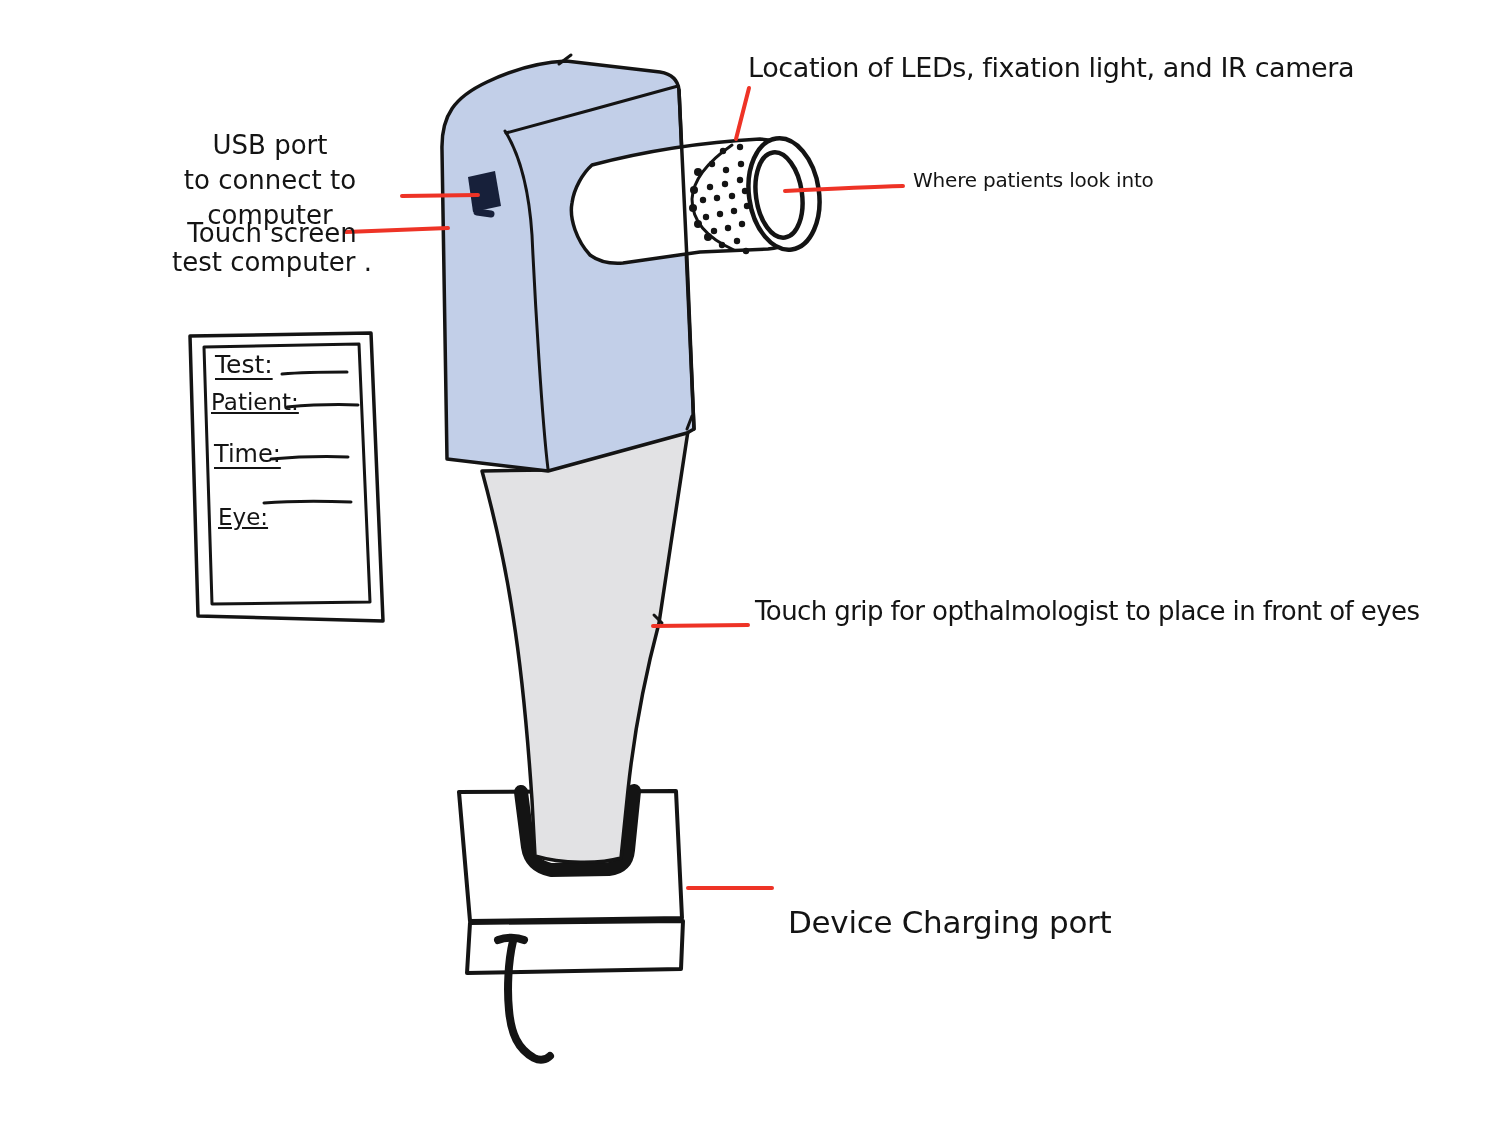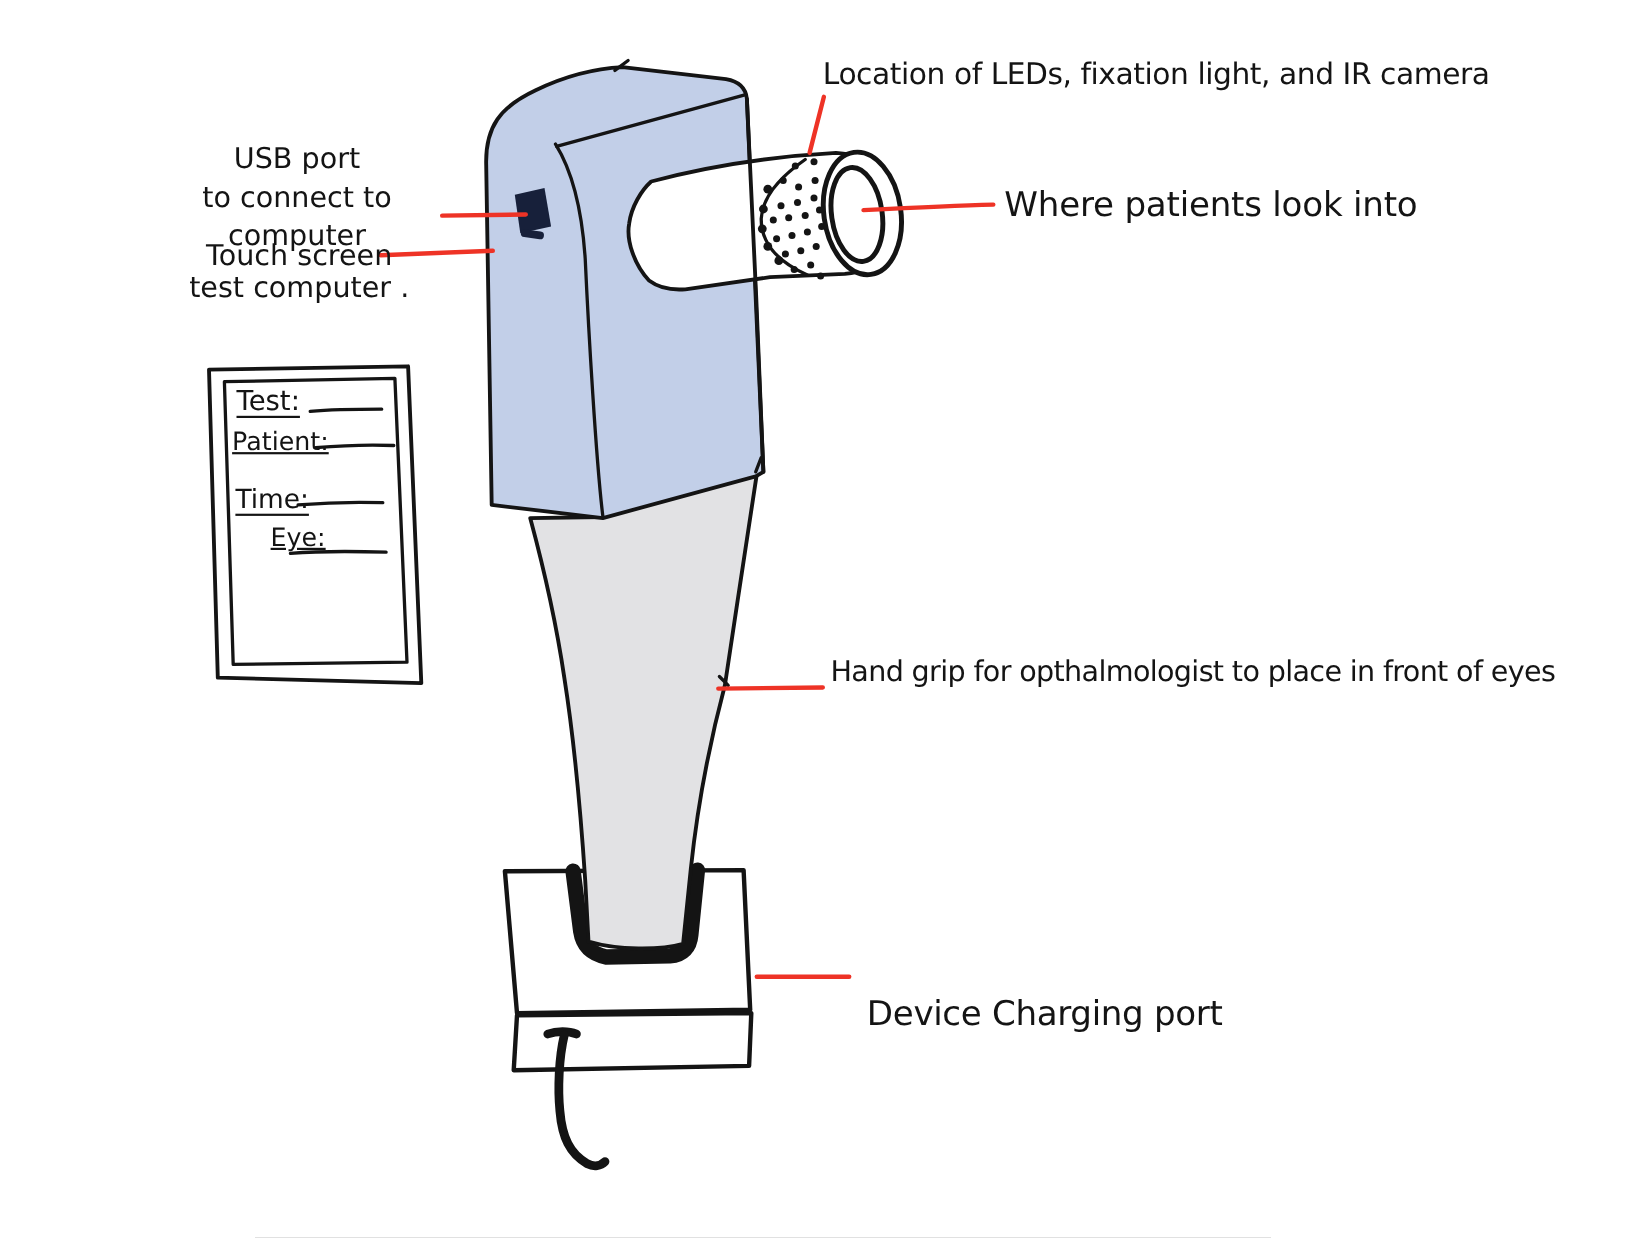--- a/index.html
+++ b/index.html
@@ -33,21 +33,21 @@
     white-space:nowrap;
     font-family:"DejaVu Sans",sans-serif;
     z-index:5;
     text-align:right;
   }
   .center{text-align:center;white-space:normal;}
   .u{text-decoration:underline;text-decoration-thickness:2.5px;text-underline-offset:5px;}
   .lbl-leds{left:748px;top:52px;font-size:27px;letter-spacing:-0.4px;}
   .lbl-usb{left:120px;top:128px;width:300px;font-size:26px;line-height:35px;}
   .lbl-touch{left:148px;top:219px;width:248px;font-size:26px;line-height:29px;}
-  .lbl-where{left:913px;top:168px;font-size:31px;letter-spacing:-0.2px;}
+  .lbl-where{left:913px;top:168px;font-size:20px;letter-spacing:-0.2px;}
   .lbl-grip{left:755px;top:596px;font-size:26px;letter-spacing:-0.6px;}
   .lbl-charge{left:788px;top:862px;font-size:31px;letter-spacing:-0.3px;margin-top:42px;}
   .frm{font-size:25px;text-decoration:underline;}
   .frm.small{font-size:23px;}
 </style>
 </head>
 <body>
 
 <div id="canvas">
 
@@ -149,22 +149,22 @@
     <div>to connect to computer</div>
   </div>
 
   <div class="lbl lbl-touch center">
     <div>Touch screen</div>
     <div>test computer .</div>
   </div>
 
   <div class="lbl lbl-where">Where patients look into</div>
 
-  <div class="lbl lbl-grip">Hand grip for opthalmologist to place in front of eyes</div>
+  <div class="lbl lbl-grip">Touch grip for opthalmologist to place in front of eyes</div>
 
   <div class="lbl lbl-charge">Device Charging port</div>
 
   <div class="lbl frm u" style="left:215px;top:350px;">Test:</div>
   <div class="lbl frm small" style="left:211px;top:389px;">Patient:</div>
   <div class="lbl frm u" style="left:214px;top:440px;font-size:24px;">Time:</div>
-  <div class="lbl frm small" style="left:218px;top:476px;margin-left:28px;">Eye:</div>
+  <div class="lbl frm small" style="left:218px;top:504px;">Eye:</div>
 
 </div>
 
 </body></html>

